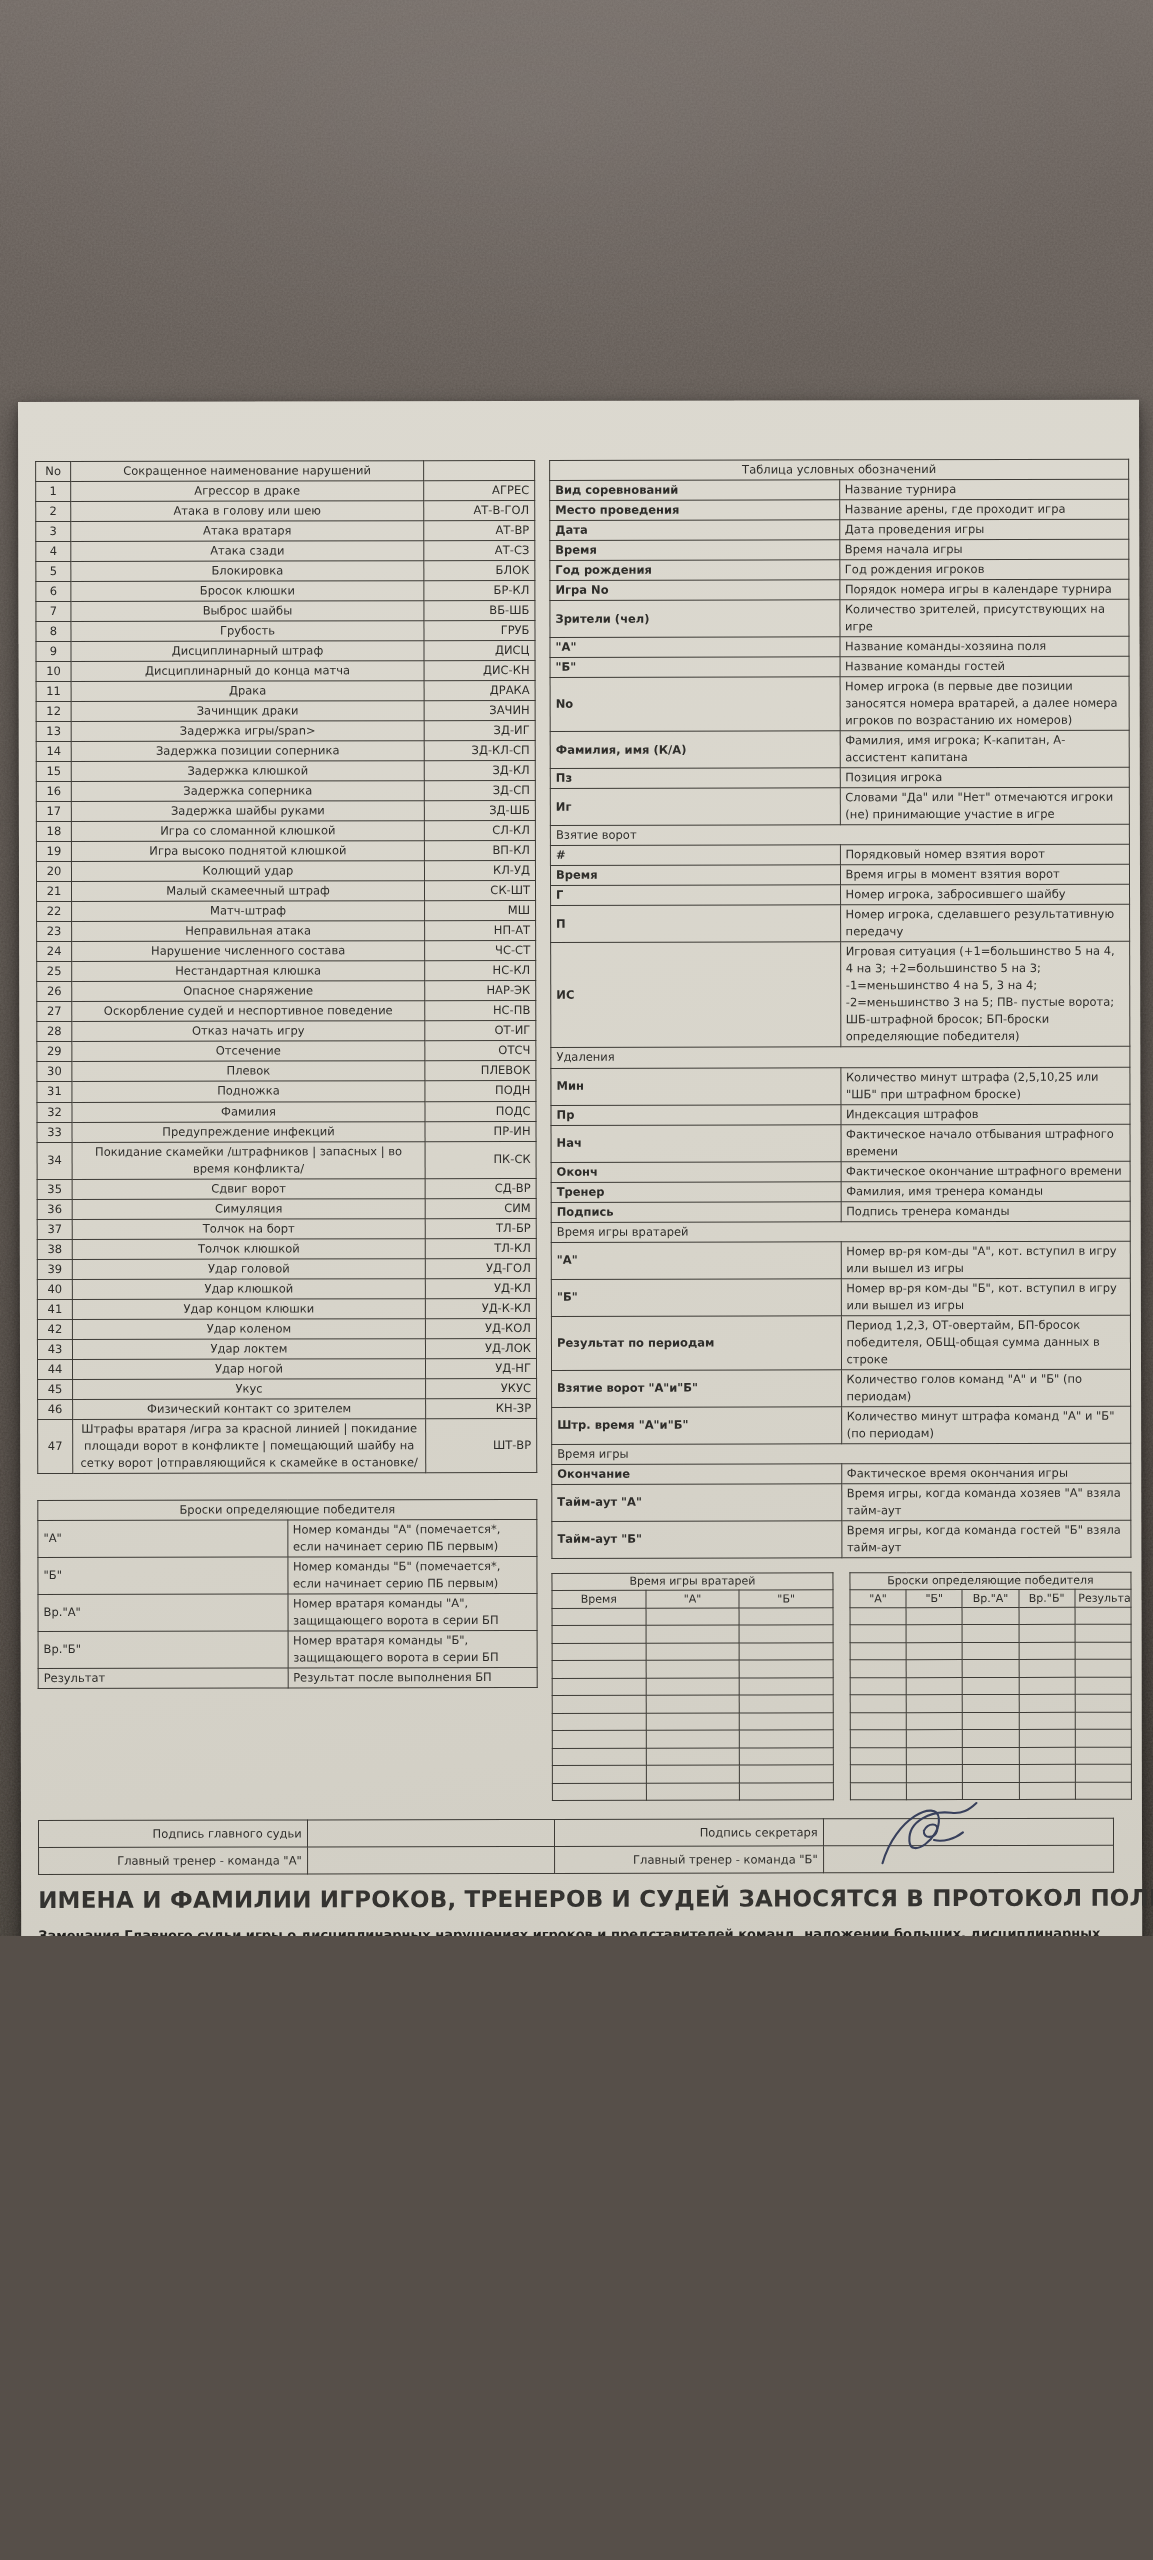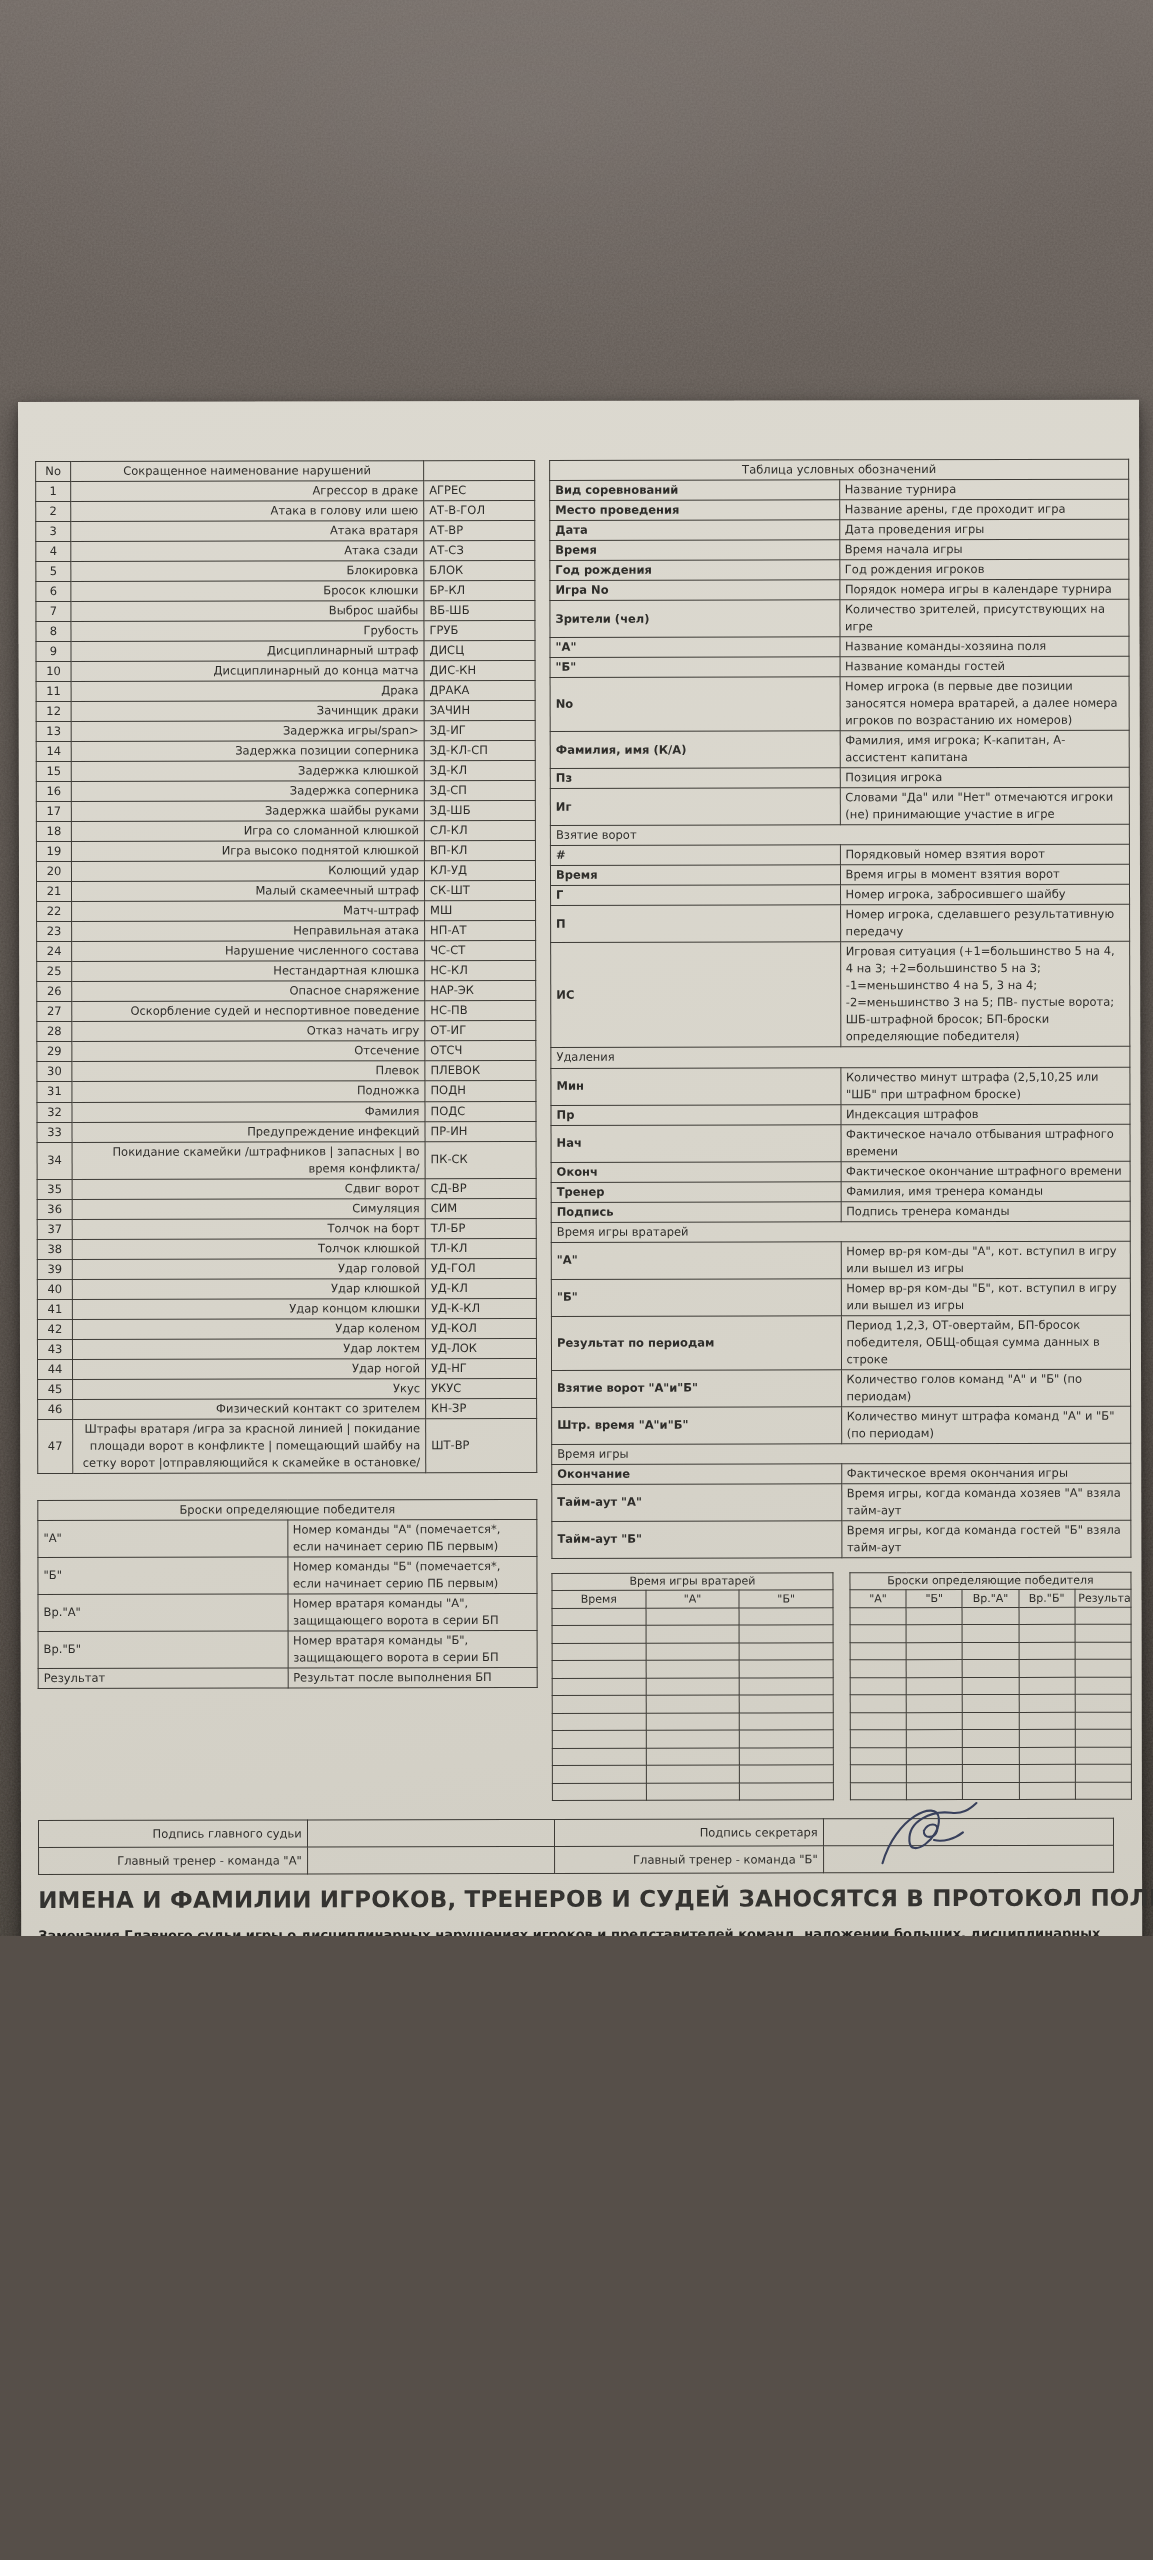--- a/index.html
+++ b/index.html
@@ -17,22 +17,22 @@
     transform:rotate(-0.12deg);transform-origin:top left;color:#2e2d2a;}
   .cols{display:flex;gap:14px;align-items:flex-start;}
   .col-left{flex:0 0 500px;width:500px;}
   .col-right{flex:1;min-width:0;}
   table.tbl{border-collapse:collapse;width:100%;table-layout:fixed;}
   .tbl th,.tbl td{border:1px solid #3d3b36;padding:1px 5px;font-size:11.5px;line-height:1.48;color:#2e2d2a;vertical-align:middle;overflow:hidden;}
   .tbl{border:1.5px solid #2e2c28;}
   .tbl thead th{font-weight:normal;text-align:center;}
   
   .violations .c-num{width:30px;text-align:center;padding:1px 2px;}
-  .violations .c-abbr{width:100px;text-align:left;margin-top:12px;}
-  .violations td:nth-child(2){text-align:right;}
+  .violations .c-abbr{width:100px;text-align:right;margin-top:12px;}
+  .violations td:nth-child(2){text-align:center;}
   
   .legend td.lt{width:112px;font-weight:bold;}
   .legend td.sec{text-align:left;}
   
   .shootout-legend{margin-top:26px;}
   .shootout-legend td.lt{width:112px;}
   
   .mini-row{display:flex;gap:16px;margin-top:14px;}
   .mini{flex:1;}
   .mini th,.mini td{height:16.5px;padding:0 3px;text-align:center;font-size:11px;}

